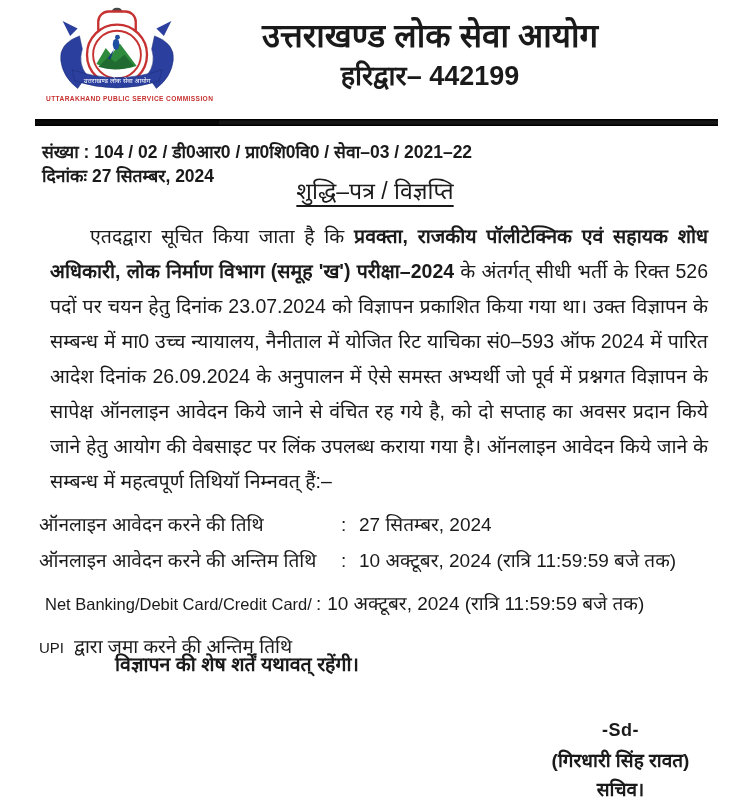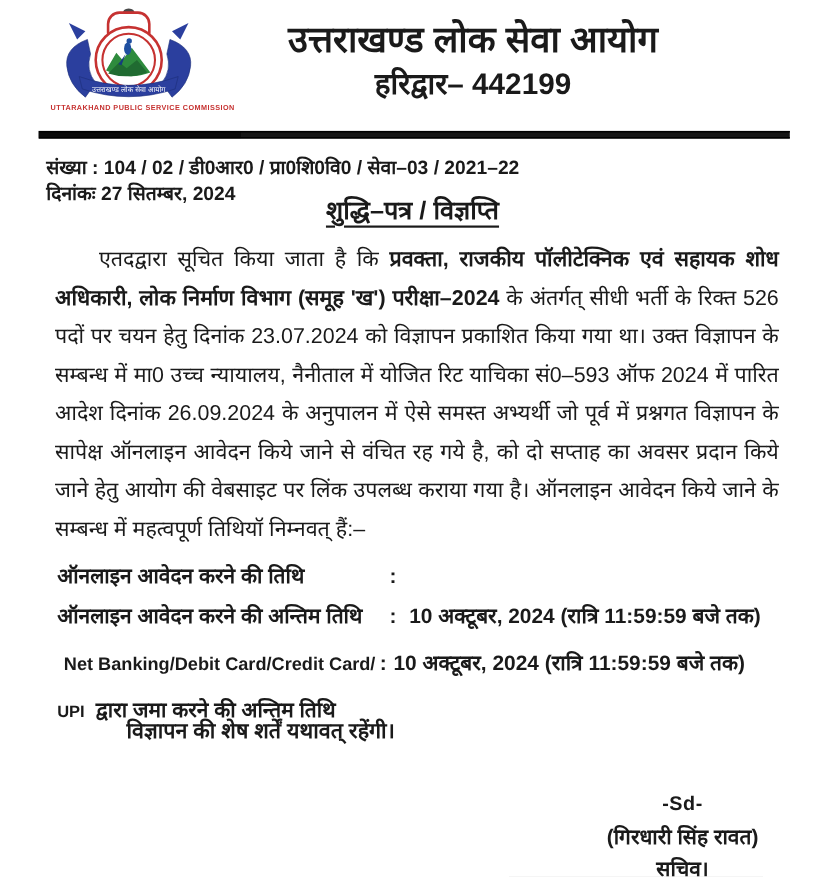--- a/index.html
+++ b/index.html
@@ -26,32 +26,32 @@
   }
   
   .ref-row{
     position:absolute;top:139px;left:42px;right:33px;
     display:flex;justify-content:space-between;align-items:baseline;
     font-size:17.5px;font-weight:700;flex-direction:column;
   }
   
   .doc-title-wrap{position:absolute;top:174px;left:0;right:0;text-align:center;}
   .doc-title{
-    font-size:23px;font-weight:700;
+    font-size:23px;font-weight:400;
     text-decoration:underline;text-underline-offset:6px;text-decoration-thickness:1.5px;
   }
   
   .body-para{
     position:absolute;top:219px;left:50px;width:658px;margin:0;
     font-size:19.5px;line-height:35px;font-weight:500;
     text-align:justify;text-indent:40px;
   }
   .body-para .exam{font-weight:800;}
   
-  .dates{position:absolute;top:512px;left:52px;right:38px;font-size:19px;font-weight:700;}
+  .dates{position:absolute;top:512px;left:39px;right:38px;font-size:19px;font-weight:400;}
   .date-row{display:flex;line-height:26px;margin-bottom:10px;}
   .date-row .dl{flex:0 0 302px;}
   .date-row .ds{flex:0 0 18px;}
   .date-row .dv{flex:1;}
   .fee-row{margin-top:17px;line-height:26px;}
   .fee-line1{display:flex;align-items:baseline;white-space:nowrap;}
   .fee-hi{font-size:19px;}
   .fee-en{font-size:16.5px;margin-left:6px;}
   .fee-sep{margin-left:4px;margin-right:6px;}
   .fee-line2{margin-top:17px;display:flex;align-items:baseline;}
@@ -127,20 +127,21 @@
   <div class="doc-title-wrap">
     <span class="doc-title">शुद्धि–पत्र / विज्ञप्ति</span>
   </div>
 
   <p class="body-para"><span>एतदद्वारा सूचित किया जाता है कि </span><span class="exam">प्रवक्ता, राजकीय पॉलीटेक्निक एवं सहायक शोध अधिकारी, लोक निर्माण विभाग (समूह 'ख') परीक्षा–2024</span><span> के अंतर्गत् सीधी भर्ती के रिक्त 526 पदों पर चयन हेतु दिनांक 23.07.2024 को विज्ञापन प्रकाशित किया गया था। उक्त विज्ञापन के सम्बन्ध में मा0 उच्च न्यायालय, नैनीताल में योजित रिट याचिका सं0–593 ऑफ 2024 में पारित आदेश दिनांक 26.09.2024 के अनुपालन में ऐसे समस्त अभ्यर्थी जो पूर्व में प्रश्नगत विज्ञापन के सापेक्ष ऑनलाइन आवेदन किये जाने से वंचित रह गये है, को दो सप्ताह का अवसर प्रदान किये जाने हेतु आयोग की वेबसाइट पर लिंक उपलब्ध कराया गया है। ऑनलाइन आवेदन किये जाने के सम्बन्ध में महत्वपूर्ण तिथियॉ निम्नवत् हैं:–</span></p>
 
   <div class="dates">
     <div class="date-row">
       <span class="dl">ऑनलाइन आवेदन करने की तिथि</span>
       <span class="ds">:</span>
+      <span class="dv">27 सितम्बर, 2024</span>
     </div>
     <div class="date-row">
       <span class="dl">ऑनलाइन आवेदन करने की अन्तिम तिथि</span>
       <span class="ds">:</span>
       <span class="dv">10 अक्टूबर, 2024 (रात्रि 11:59:59 बजे तक)</span>
     </div>
     <div class="fee-row">
       <div class="fee-line1">
         <span class="fee-en">Net Banking/Debit Card/Credit Card/</span>
         <span class="fee-sep">:</span>

